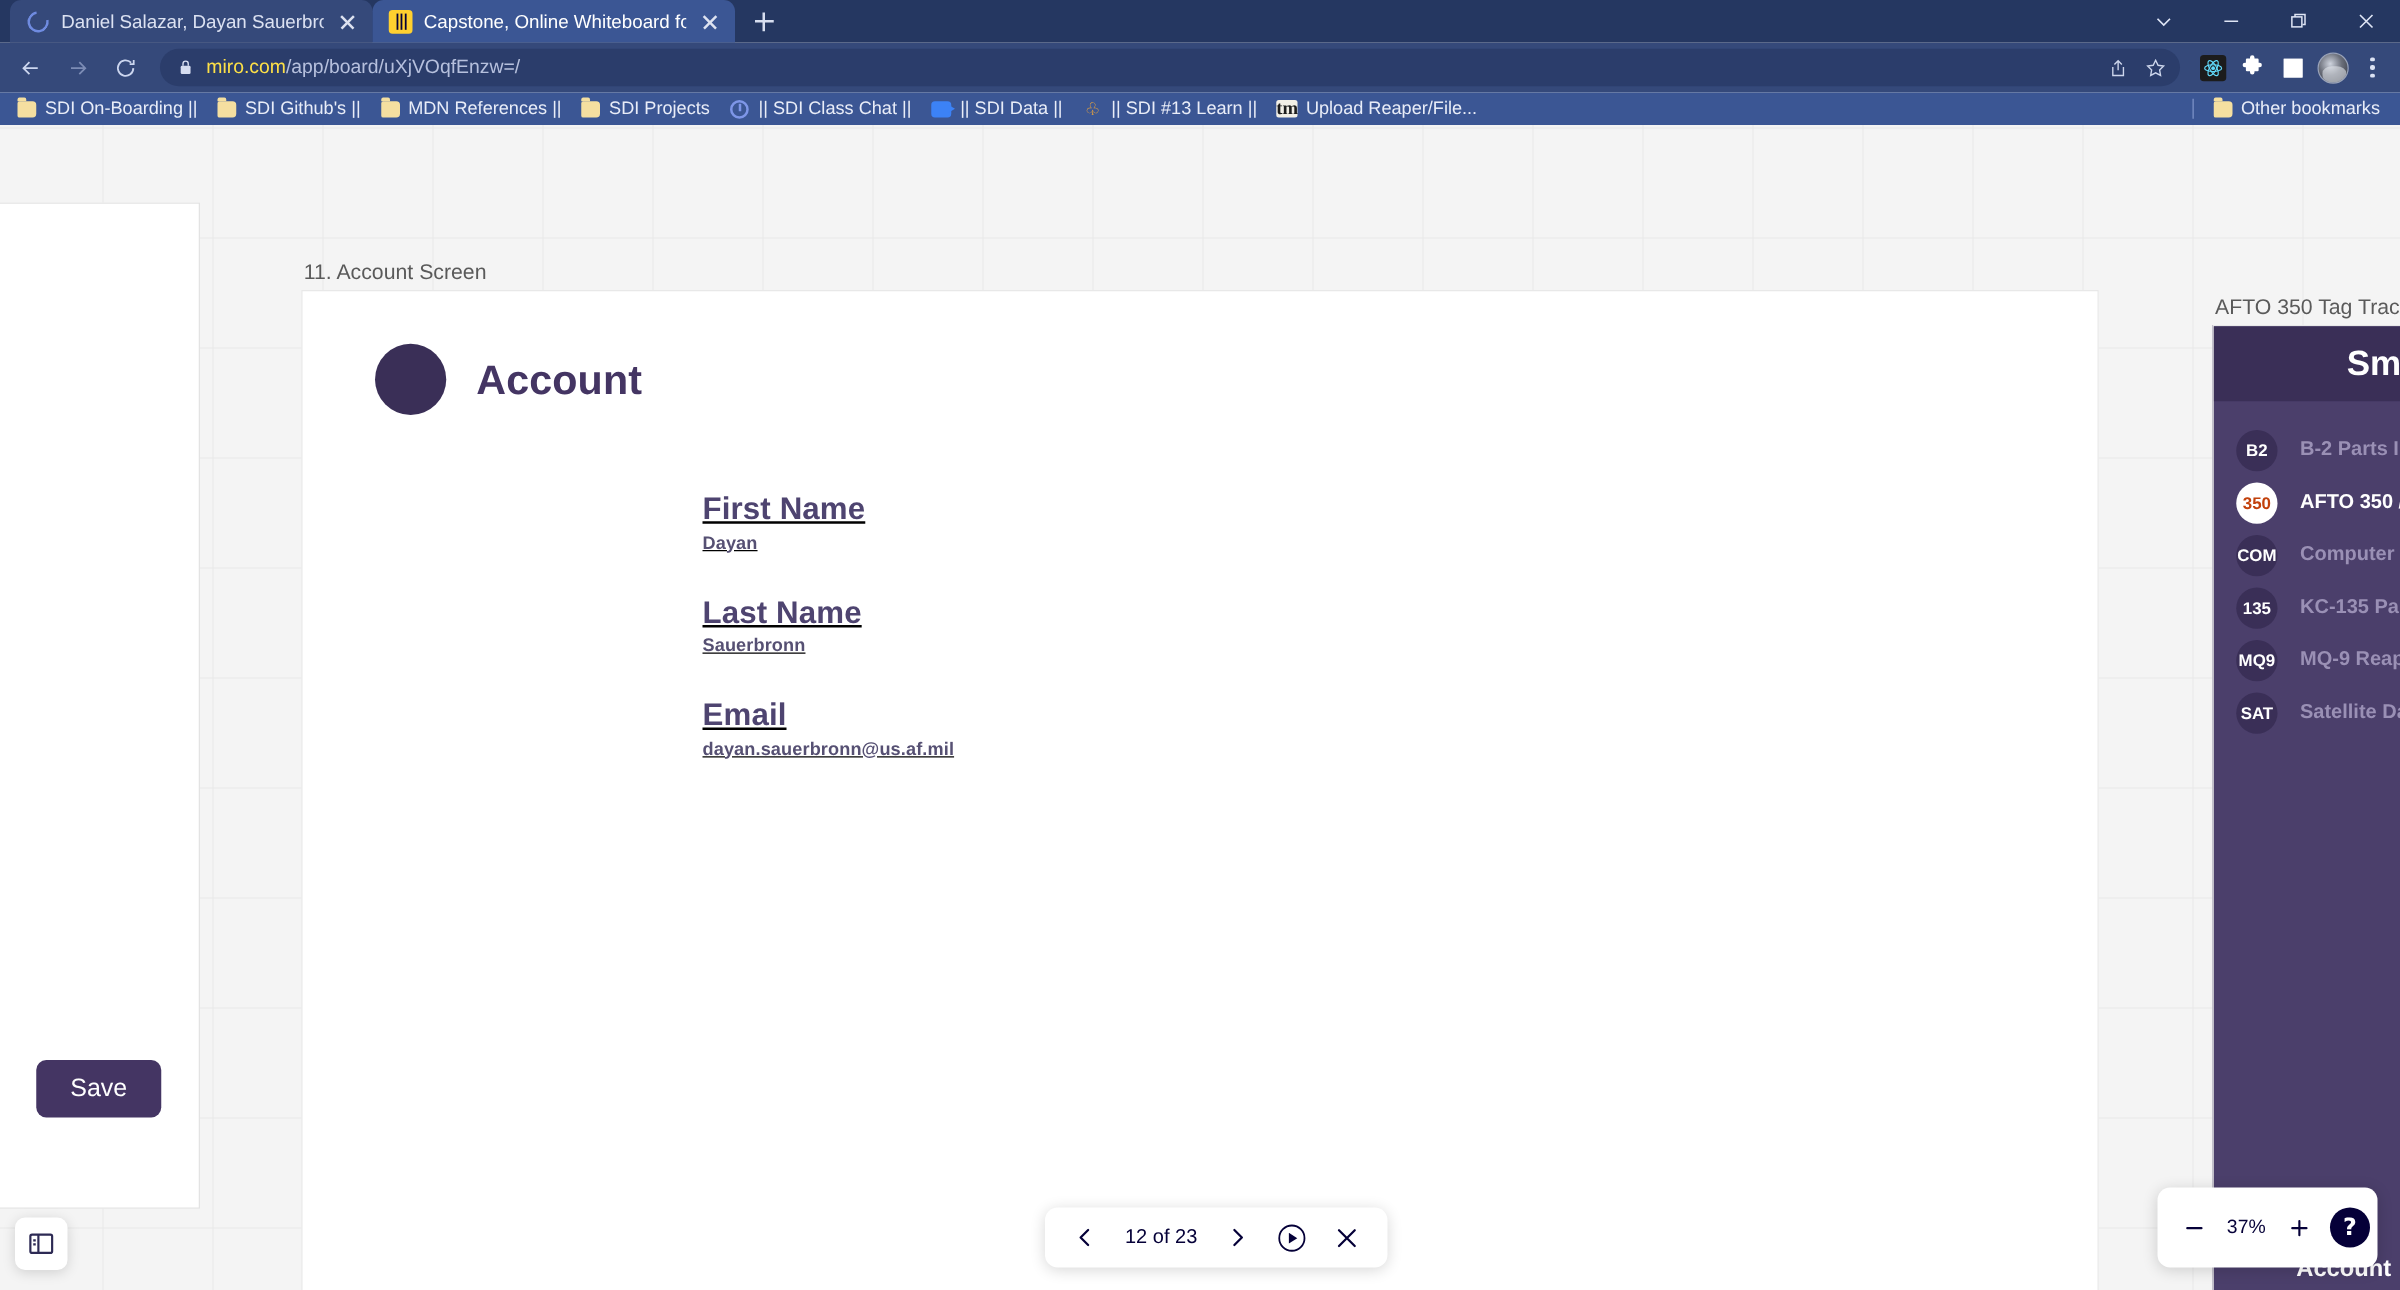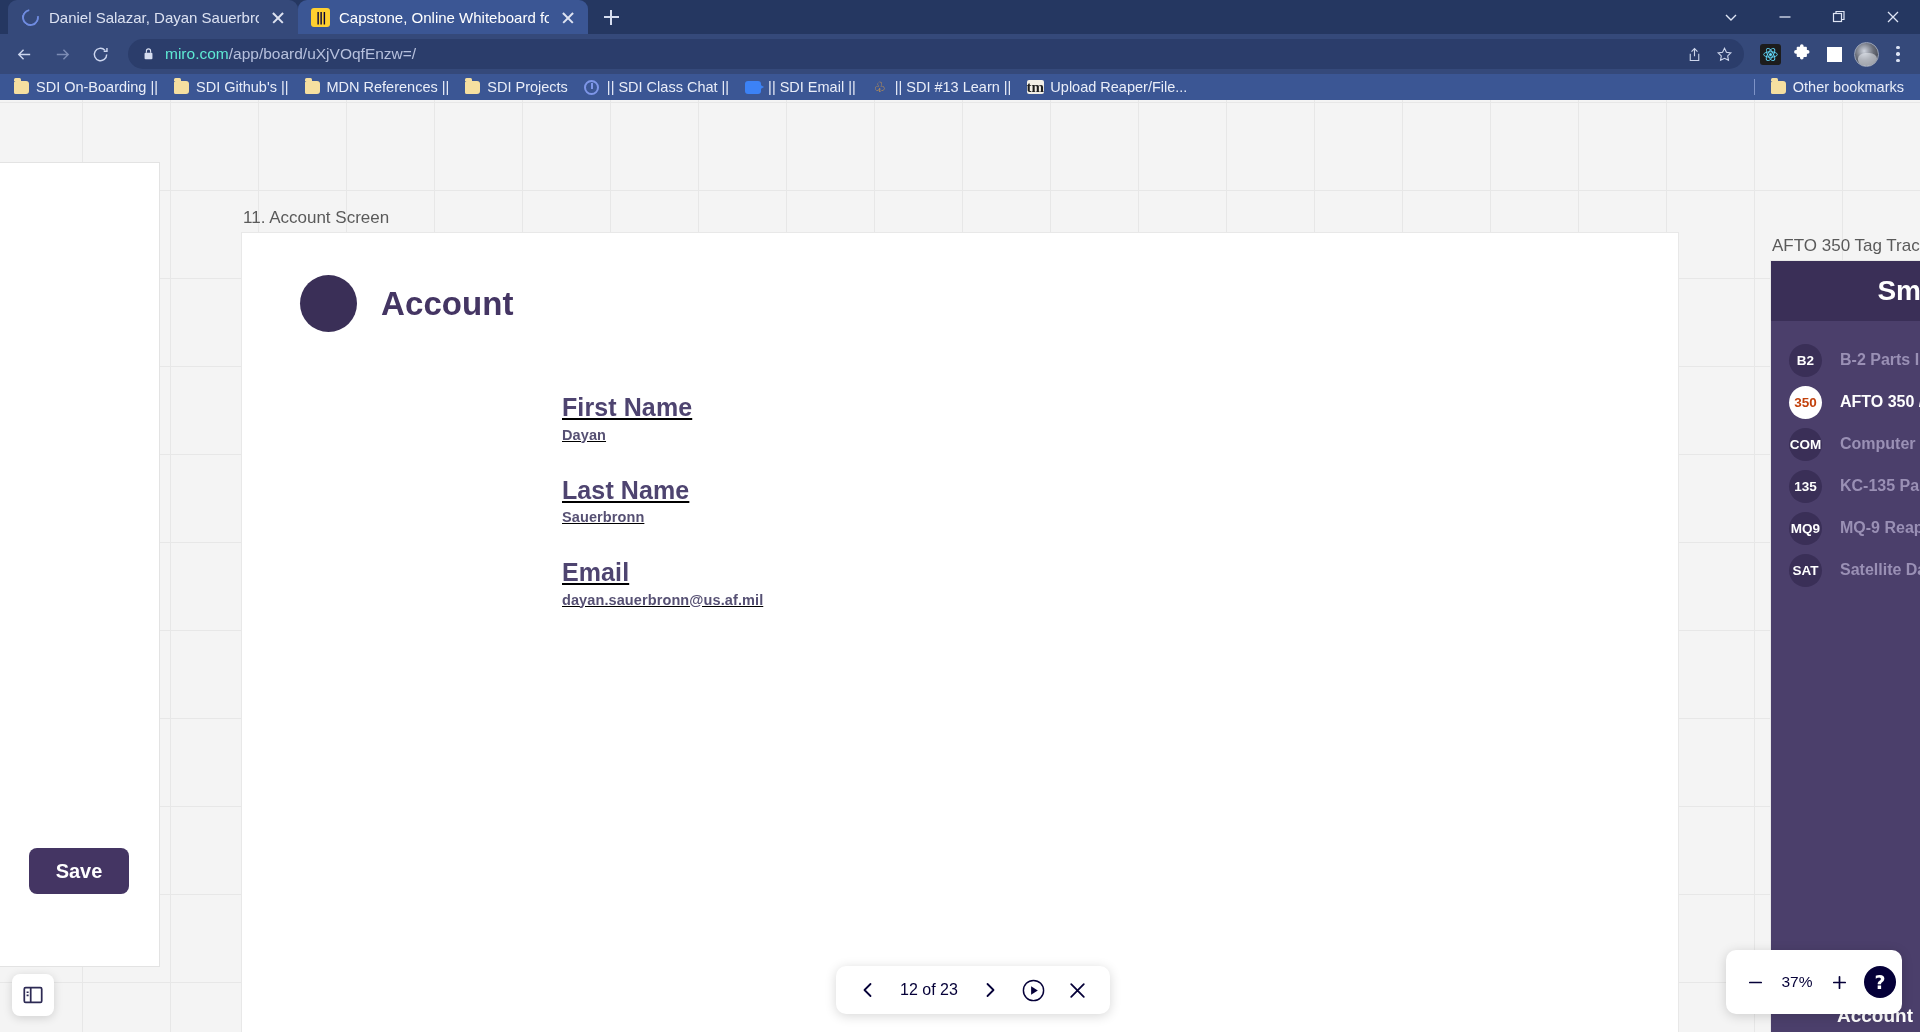--- a/index.html
+++ b/index.html
@@ -93,21 +93,21 @@
   }
   .navbtn.disabled { color: #7c8cb5; }
   .omnibox {
     flex: 1 1 auto; height: 30px; background: #2b3d6b;
     border-radius: 15px; display: flex; align-items: center;
     gap: 10px; padding: 0 14px; margin: 0 6px 0 8px;
     position: relative;
   }
   .omnibox .lock { color: #d6ddf0; display: flex; }
   .url { font-size: 15.5px; color: #b6c0dd; white-space: nowrap; }
-  .url b { color: #5eead4; font-weight: 400; }
+  .url b { color: #fde047; font-weight: 400; }
   .omni-actions {
     position: absolute; right: 6px; top: 0; height: 30px;
     display: flex; align-items: center; gap: 2px;
   }
   .omni-icon {
     width: 28px; height: 28px; display: flex;
     align-items: center; justify-content: center; color: #cdd6ec;
   }
   .ext-row { display: flex; align-items: center; gap: 4px; padding-left: 4px; }
   .ext {
@@ -198,21 +198,21 @@
   
   .frame-left {
     position: absolute; left: -120px; top: 62px;
     width: 280px; height: 805px; background: #ffffff;
     border: 1px solid #e3e3e3;
   }
   .save-btn {
     position: absolute; left: 148px; bottom: 72px;
     width: 100px; height: 46px; background: #443563;
     border-radius: 8px; color: #ffffff; font-size: 20px;
-    font-weight: 700; display: flex; align-items: center;
+    font-weight: 400; display: flex; align-items: center;
     justify-content: center; border: none;
   }
 
   
   .frame-main { position: absolute; left: 241px; top: 132px; width: 1438px; height: 810px; }
   .frame-label {
     position: absolute; left: 2px; top: -24px;
     font-size: 17px; color: #5a5a5a; white-space: nowrap;
   }
   .frame-body {
@@ -451,21 +451,21 @@
     <div class="bm">
       <span class="bm-favicon">
           <span class="f-chat"></span>
         </span>
       <span>|| SDI Class Chat ||</span>
     </div>
     <div class="bm">
       <span class="bm-favicon">
           <span class="f-zoom"></span>
         </span>
-      <span>|| SDI Email ||</span>
+      <span>|| SDI Data ||</span>
     </div>
     <div class="bm">
       <span class="bm-favicon">
           <span class="f-gold">♧</span>
         </span>
       <span>|| SDI #13 Learn ||</span>
     </div>
     <div class="bm">
       <span class="bm-favicon">
           <span class="f-tm">tm</span>

